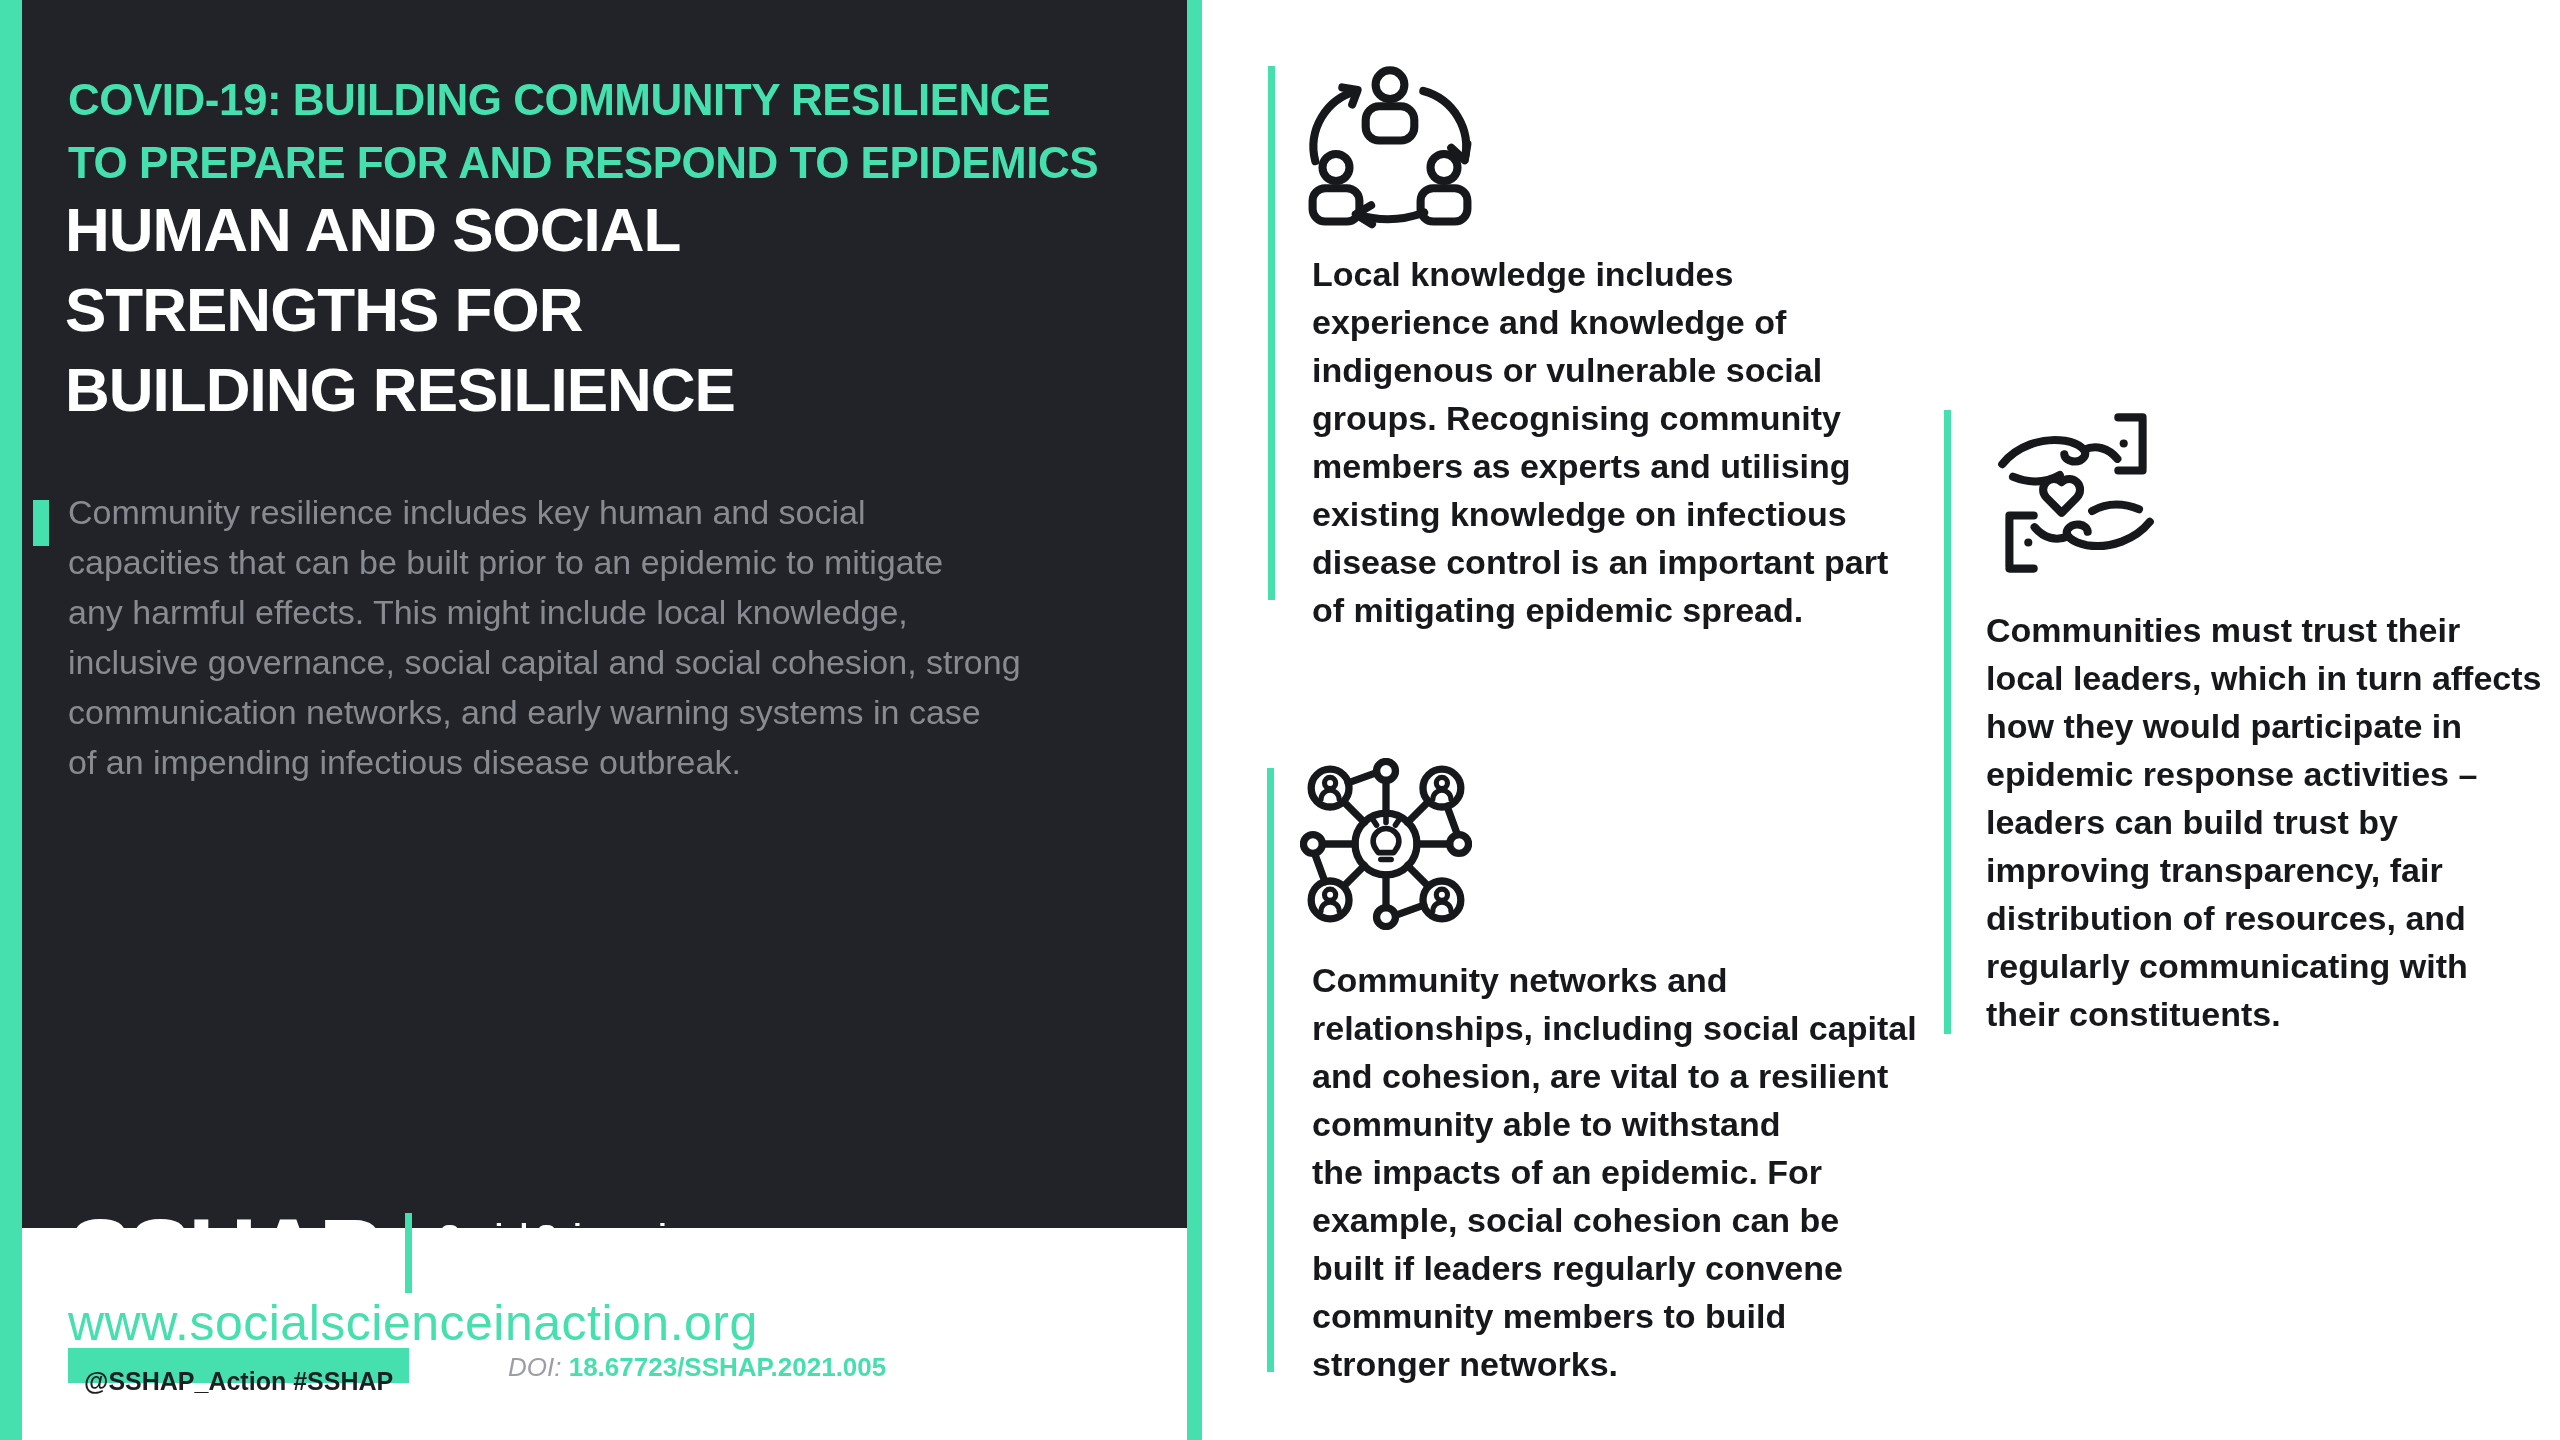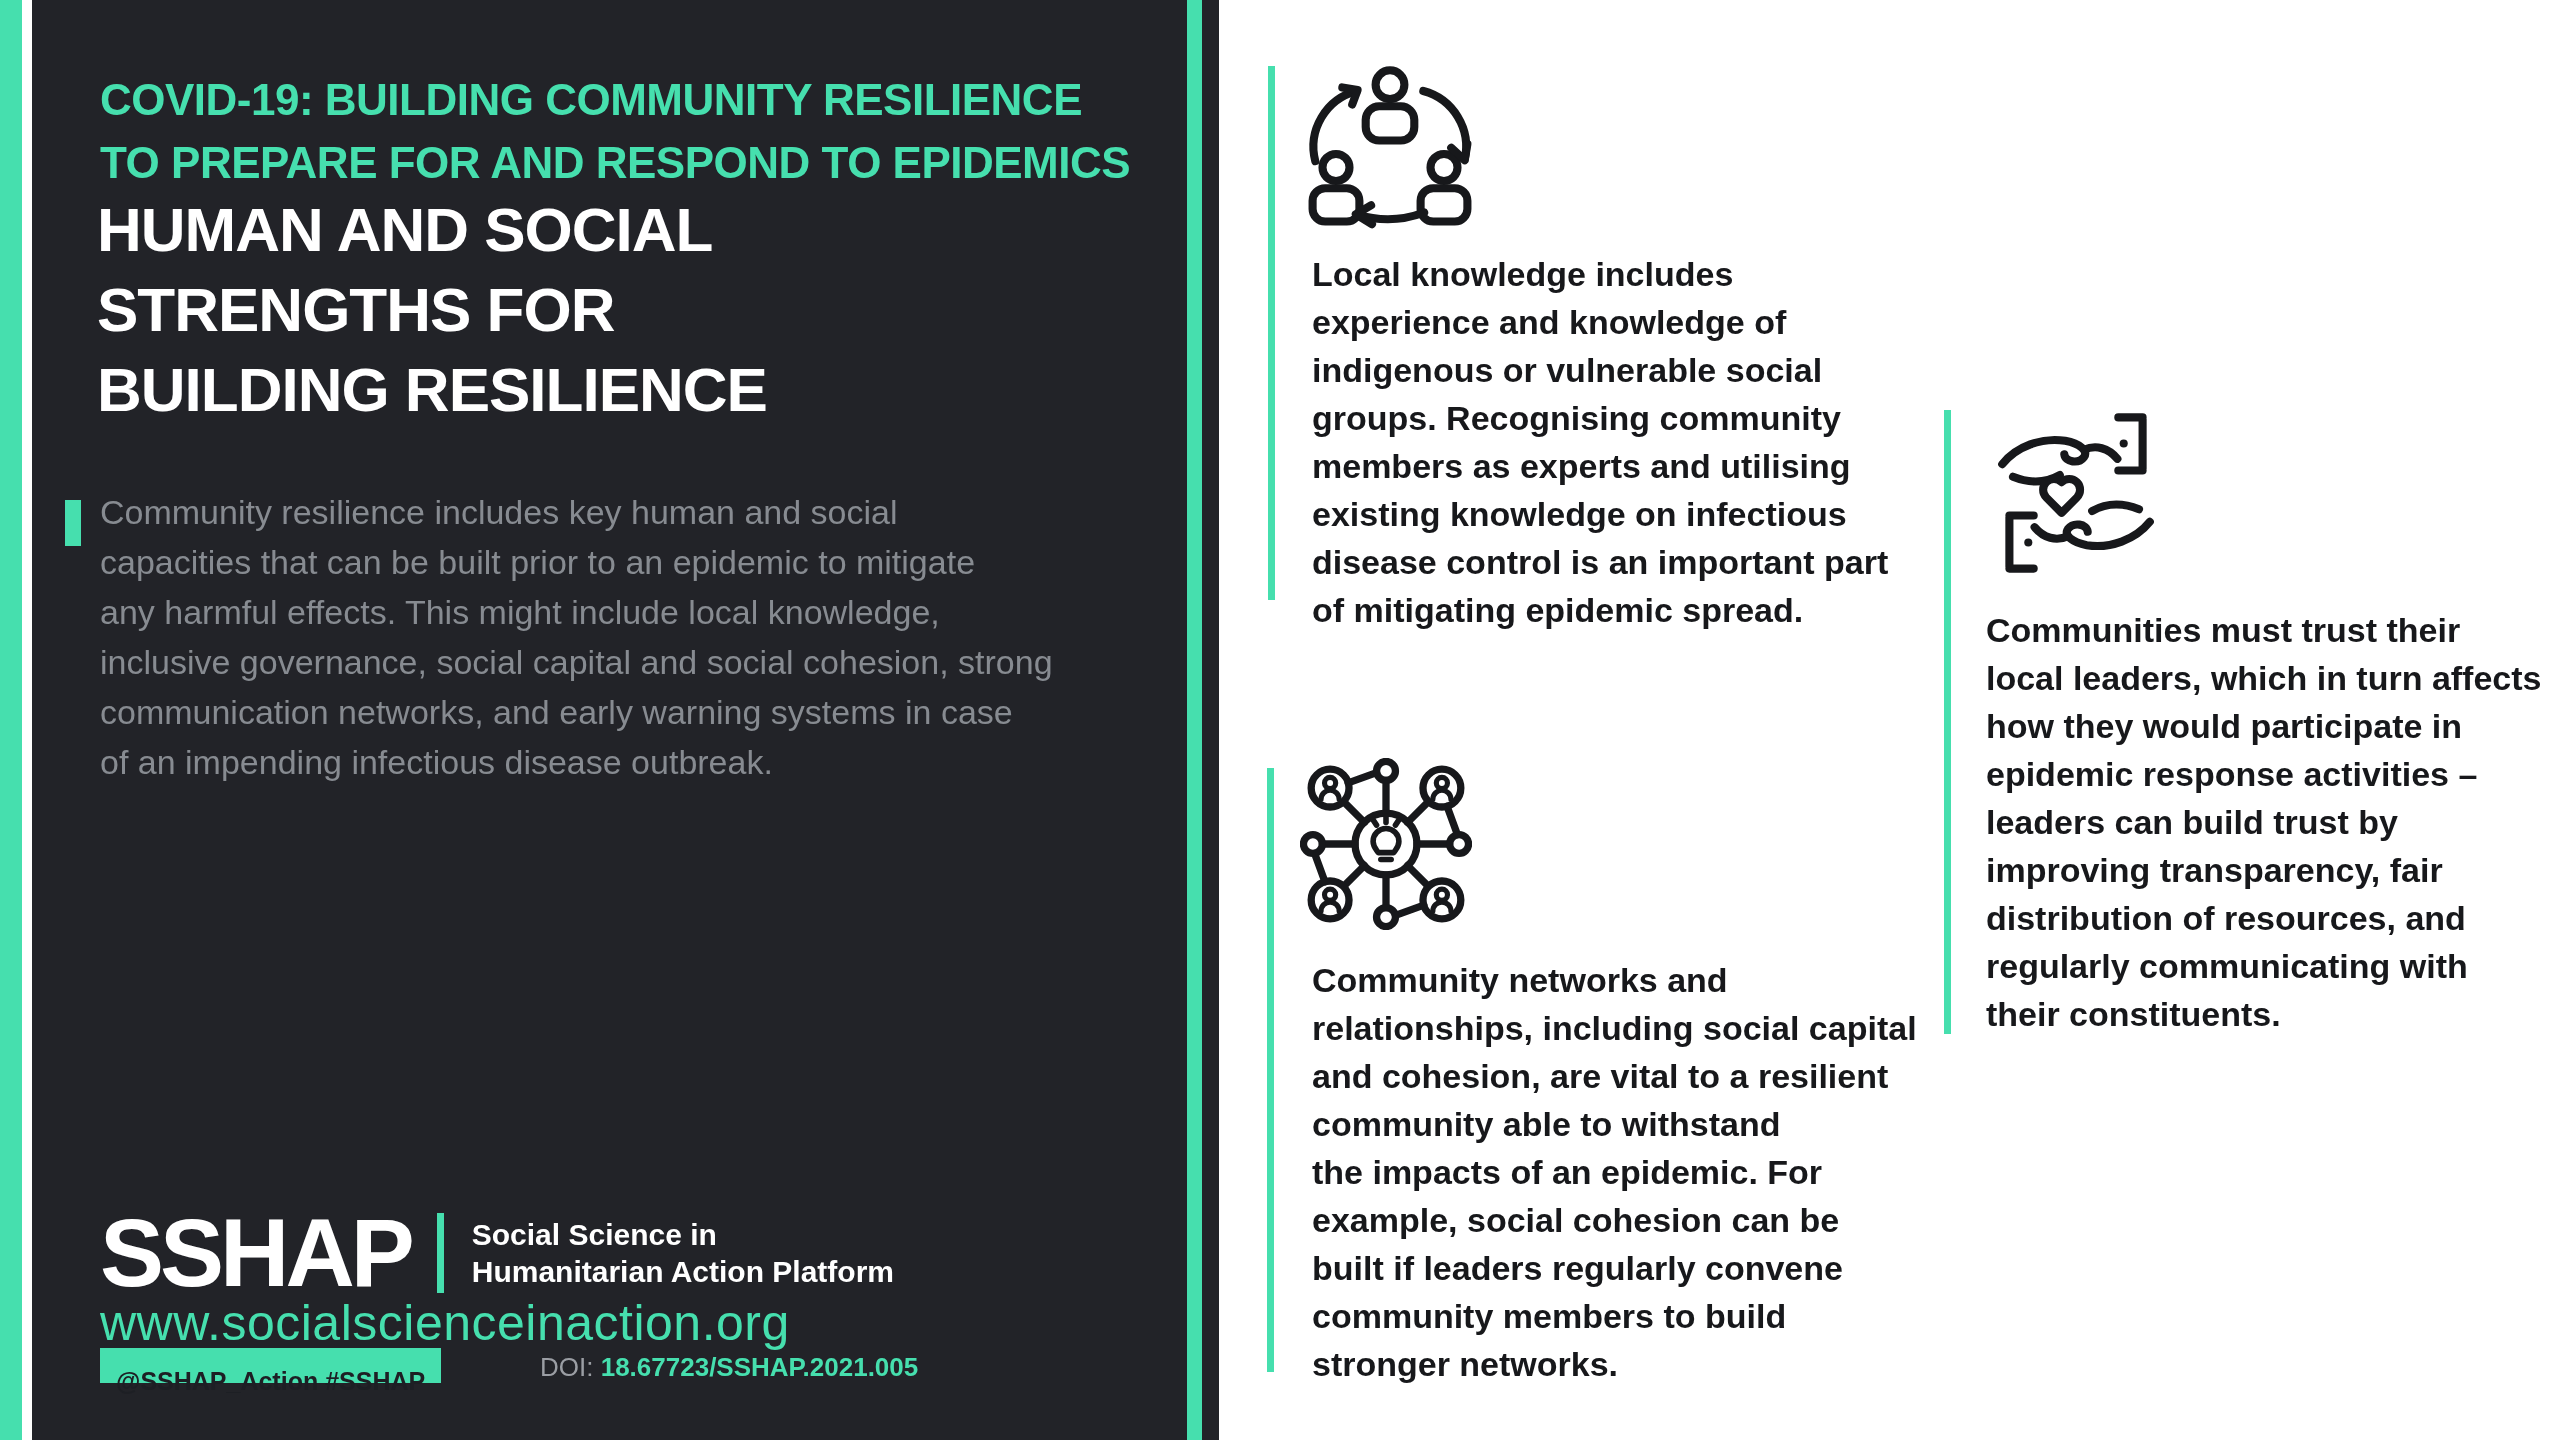--- a/index.html
+++ b/index.html
@@ -13,21 +13,21 @@
     --color-badge_ink:#1D1F24;
   }
   *{margin:0;padding:0;box-sizing:border-box;}
   html,body{background:#e8e8e8;}
   body{font-family:"Liberation Sans","DejaVu Sans",sans-serif;}
   .poster{
     position:relative;width:2560px;height:1440px;
     background:var(--color-white);overflow:hidden;
   }
   
-  .panel{position:absolute;left:0;top:0;width:1187px;height:1440px;background:var(--color-panel);margin-left:32px;}
+  .panel{position:absolute;left:0;top:0;width:1187px;height:1228px;background:var(--color-panel);}
   .edge-bar{position:absolute;left:0;top:0;width:22px;height:1440px;background:var(--color-accent);}
   .panel-divider{position:absolute;left:1187px;top:0;width:15px;height:1440px;background:var(--color-accent);}
 
   .kicker{
     position:absolute;left:68px;top:68px;
     font-size:44px;line-height:63px;font-weight:800;
     letter-spacing:-0.5px;color:var(--color-accent);
     text-transform:uppercase;white-space:pre-line;
   }
   .main-title{
@@ -58,21 +58,21 @@
     font-size:50px;font-weight:400;letter-spacing:0.5px;
     color:var(--color-accent);
   }
   .social-badge{
     position:absolute;left:68px;top:1348px;height:35px;
     background:var(--color-accent);color:var(--color-badge_ink);
     font-size:25px;font-weight:700;line-height:35px;
     padding:16px 16px;display:inline-block;
   }
   .doi{position:absolute;left:508px;top:1353px;font-size:26px;line-height:28px;white-space:nowrap;}
-  .doi .doi-label{color:var(--color-doi_label);font-weight:400;}
+  .doi .doi-label{color:var(--color-doi_label);font-weight:400;font-style:italic;}
   .doi .doi-value{color:var(--color-accent);font-weight:700;}
 
   
   .accent-line{position:absolute;width:7px;background:var(--color-accent);}
   .line-1{left:1268px;top:66px;height:534px;}
   .line-2{left:1267px;top:768px;height:604px;}
   .line-3{left:1944px;top:410px;height:624px;}
 
   .card-icon{position:absolute;color:var(--color-ink);}
   .icon-1{left:1300px;top:55px;width:180px;height:180px;}

